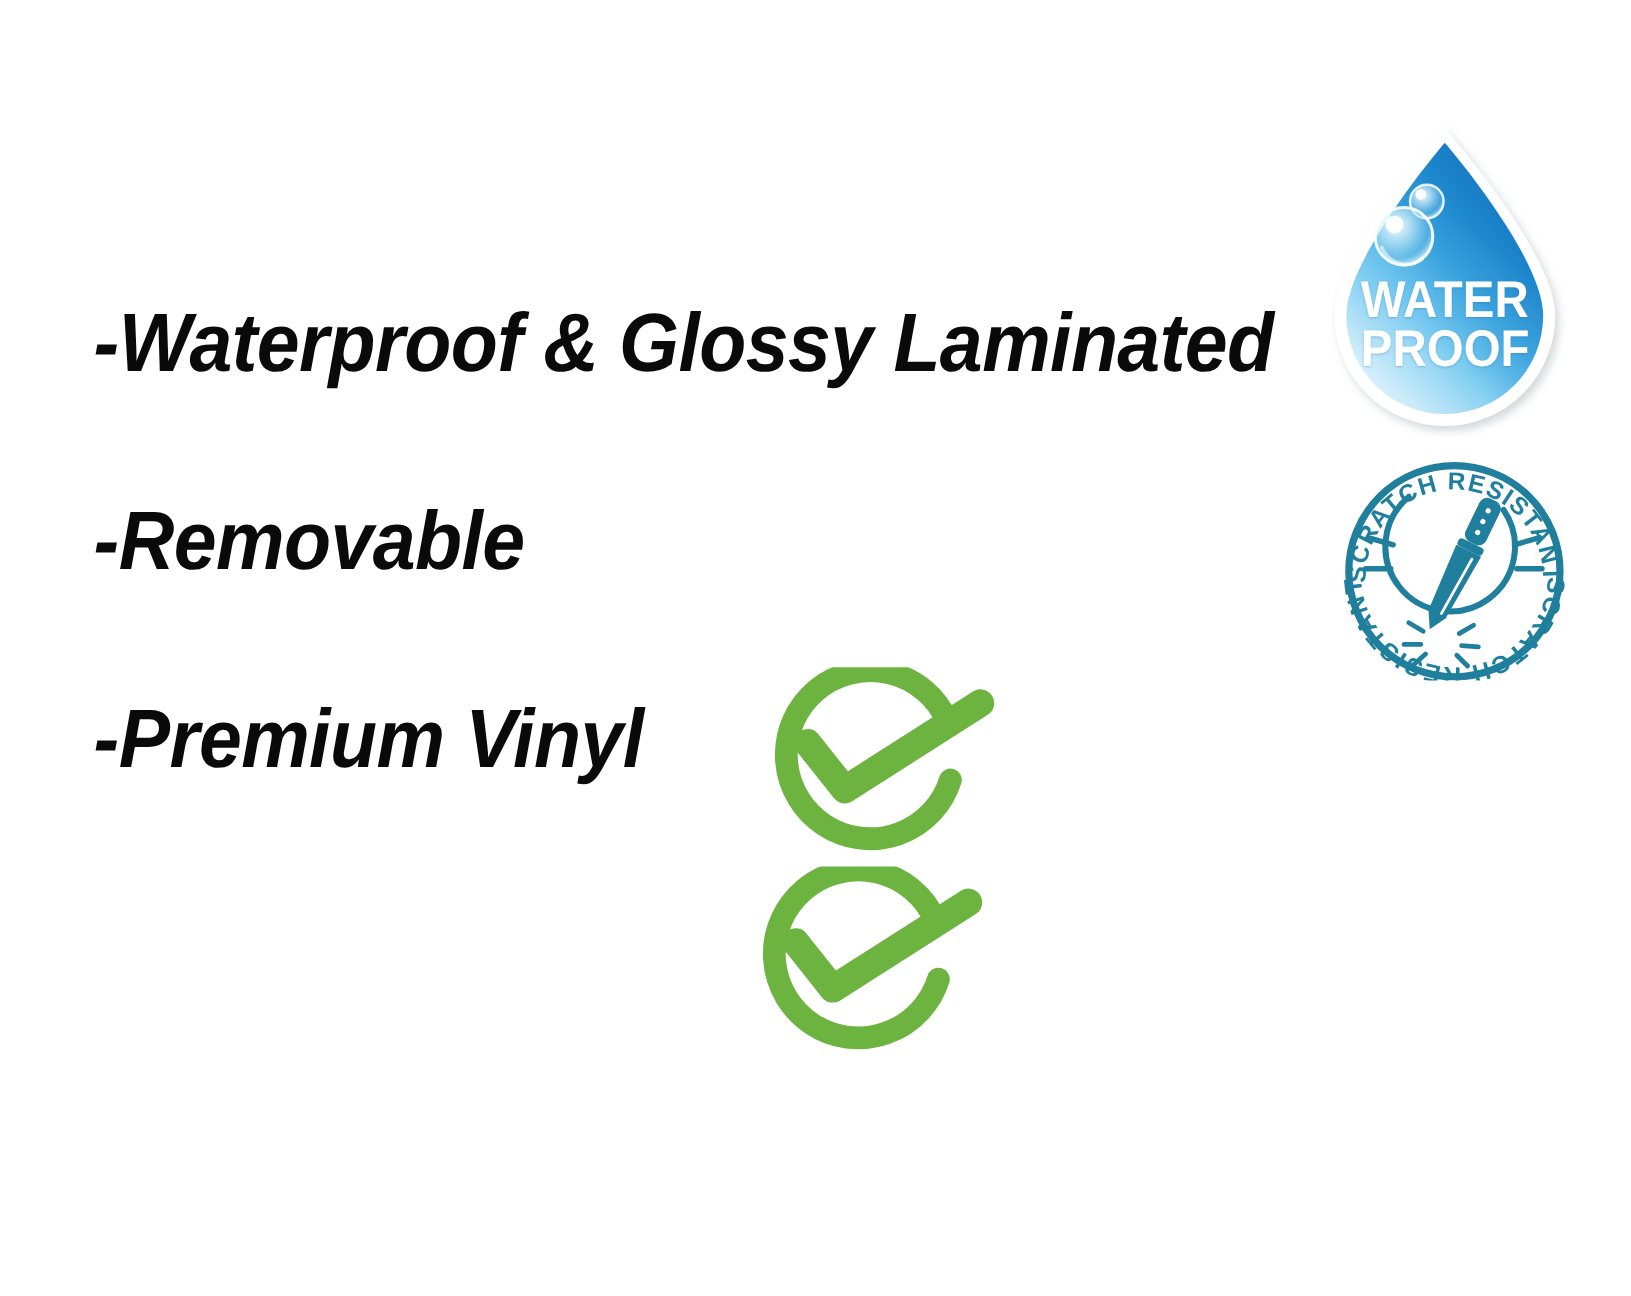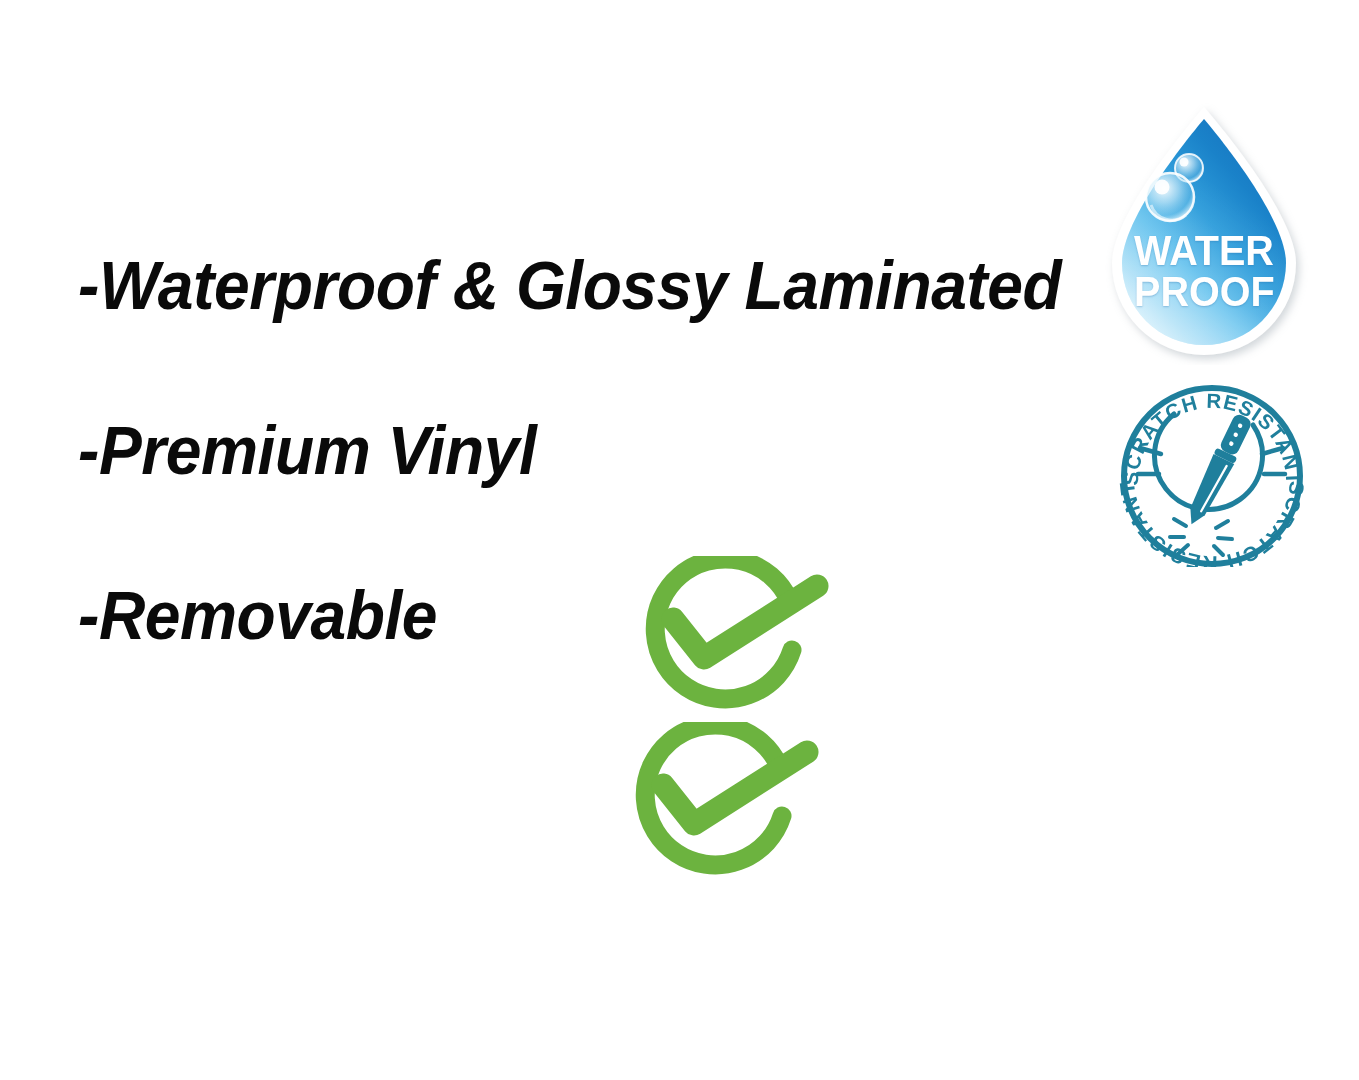--- a/index.html
+++ b/index.html
@@ -102,24 +102,24 @@
 </head>
 <body>
 
 <div id="page">
 
   <div class="feature-list">
     <div class="feature-row">
       <span class="feature-text">-Waterproof &amp; Glossy Laminated</span>
     </div>
     <div class="feature-row">
+      <span class="feature-text">-Removable</span>
+    </div>
+    <div class="feature-row">
       <span class="feature-text">-Premium Vinyl</span>
-    </div>
-    <div class="feature-row">
-      <span class="feature-text">-Removable</span>
     </div>
   </div>
 
   <div class="check-mark check-1">
     <svg width="190" height="156" viewBox="0 0 190 156" xmlns="http://www.w3.org/2000/svg">
 
       <path d="M 148 44
                A 70 70 0 1 0 151 94" fill="none" stroke="#6cb33f" stroke-width="19" stroke-linecap="round"></path>
 
       <path d="M 32 63 L 63 102 L 176 30" fill="none" stroke="#6cb33f" stroke-width="23" stroke-linecap="round" stroke-linejoin="round"></path>

